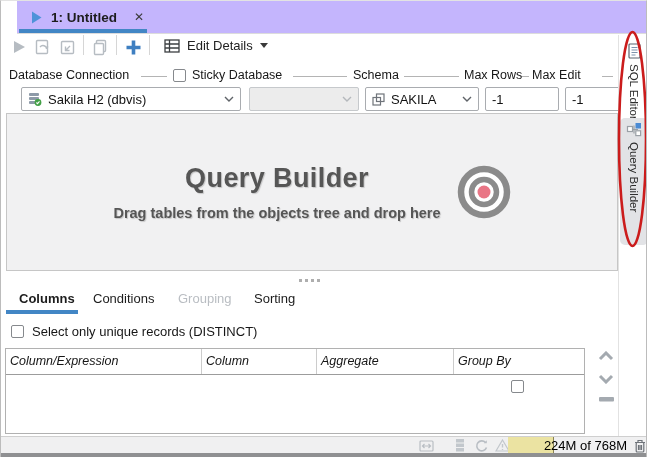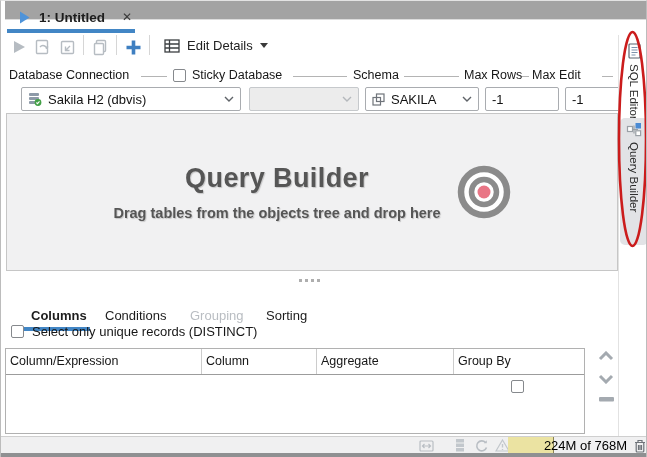--- a/index.html
+++ b/index.html
@@ -1,21 +1,21 @@
 <!DOCTYPE html>
 <html><head>
 <meta charset="utf-8">
 <style>
   html,body{margin:0;padding:0;background:#e8e8e8;}
   *{box-sizing:border-box;font-family:"Liberation Sans",sans-serif;}
   .app{position:relative;width:647px;height:457px;background:#fff;overflow:hidden;
        border-left:1px solid #bcbcbc;border-right:1px solid #bcbcbc;border-top:1px solid #e3e3e3;}
 
   
-  .tabbar{position:absolute;left:4px;top:0;right:0;height:19px;border-bottom:1px solid #dcdcdc;background:#a3a3a3;}
+  .tabbar{position:absolute;left:16px;top:0;right:0;height:33px;border-bottom:1px solid #dcdcdc;background:#c4b5fd;}
   .doc-tab{position:absolute;left:2px;top:2px;height:28px;display:flex;align-items:center;padding:0 12px;gap:9px;cursor:default;}
   .tab-title{font-size:13.5px;font-weight:bold;color:#1d1d1d;}
   .tab-close{font-size:12px;color:#3a3a3a;margin-left:8px;}
   .tab-underline{position:absolute;left:2px;top:28px;width:128px;height:4px;background:#4286c5;}
 
   
   .toolbar{position:absolute;left:0;top:34px;right:30px;height:30px;display:flex;align-items:flex-start;padding-left:6px;}
   .tbtn{width:24px;height:24px;display:flex;align-items:center;justify-content:center;}
   .tsep{width:1px;height:20px;background:#d6d6d6;margin:0 4px;}
   .edit-details{display:flex;align-items:center;gap:7px;padding:3px 8px;margin-left:2px;}
@@ -41,33 +41,33 @@
              display:flex;align-items:center;justify-content:center;gap:16px;}
   .qb-text{text-align:center;}
   .qb-title{font-size:27px;font-weight:bold;color:#565656;letter-spacing:.4px;text-shadow:1px 1px 1px rgba(0,0,0,.18);margin-bottom:11px;}
   .qb-sub{font-size:14.5px;font-weight:bold;color:#565656;text-shadow:1px 1px 1px rgba(0,0,0,.18);}
 
   
   .splitter{position:absolute;left:298px;top:278px;display:flex;gap:3px;}
   .splitter i{width:3px;height:3px;background:#aeaeae;display:block;}
 
   
-  .builder-tabs{position:absolute;left:0;top:304px;right:30px;height:26px;margin-left:12px;}
+  .builder-tabs{position:absolute;left:0;top:287px;right:30px;height:26px;}
   .btab{position:absolute;top:3px;font-size:13px;color:#1c1c1c;}
   .btab.sel{font-weight:bold;}
   .btab.dis{color:#b9bdc2;}
   .btab-underline{position:absolute;left:5px;top:22px;width:72px;height:4px;background:#4286c5;}
 
   
   .distinct-row{position:absolute;left:0;top:322px;height:20px;}
   .distinct-row .cbx{position:absolute;left:10px;top:2px;}
   .distinct-row .dlabel{position:absolute;left:31px;top:1px;font-size:13px;color:#161616;white-space:nowrap;}
 
   
-  .grid{position:absolute;left:4px;top:347px;width:580px;height:86px;border:1px solid #b1b1b1;background:#fff;}
+  .grid{position:absolute;left:4px;top:347px;width:580px;height:86px;border:1px solid #b1b1b1;background:#fff;font-style:italic;}
   .grid-head{display:grid;grid-template-columns:196px 115px 137px 1fr;height:26px;border-bottom:1px solid #9c9c9c;}
   .grid-head .hc{font-size:12.5px;color:#161616;line-height:25px;padding-left:4px;border-right:1px solid #cccccc;overflow:hidden;white-space:nowrap;}
   .grid-head .hc:last-child{border-right:none;}
   .grid-body{position:relative;height:58px;}
   .grid-body .cbx{position:absolute;left:505px;top:5px;}
 
   .row-controls{position:absolute;left:594px;top:350px;width:22px;}
   .rc{display:flex;justify-content:center;margin-bottom:13px;}
 
   

